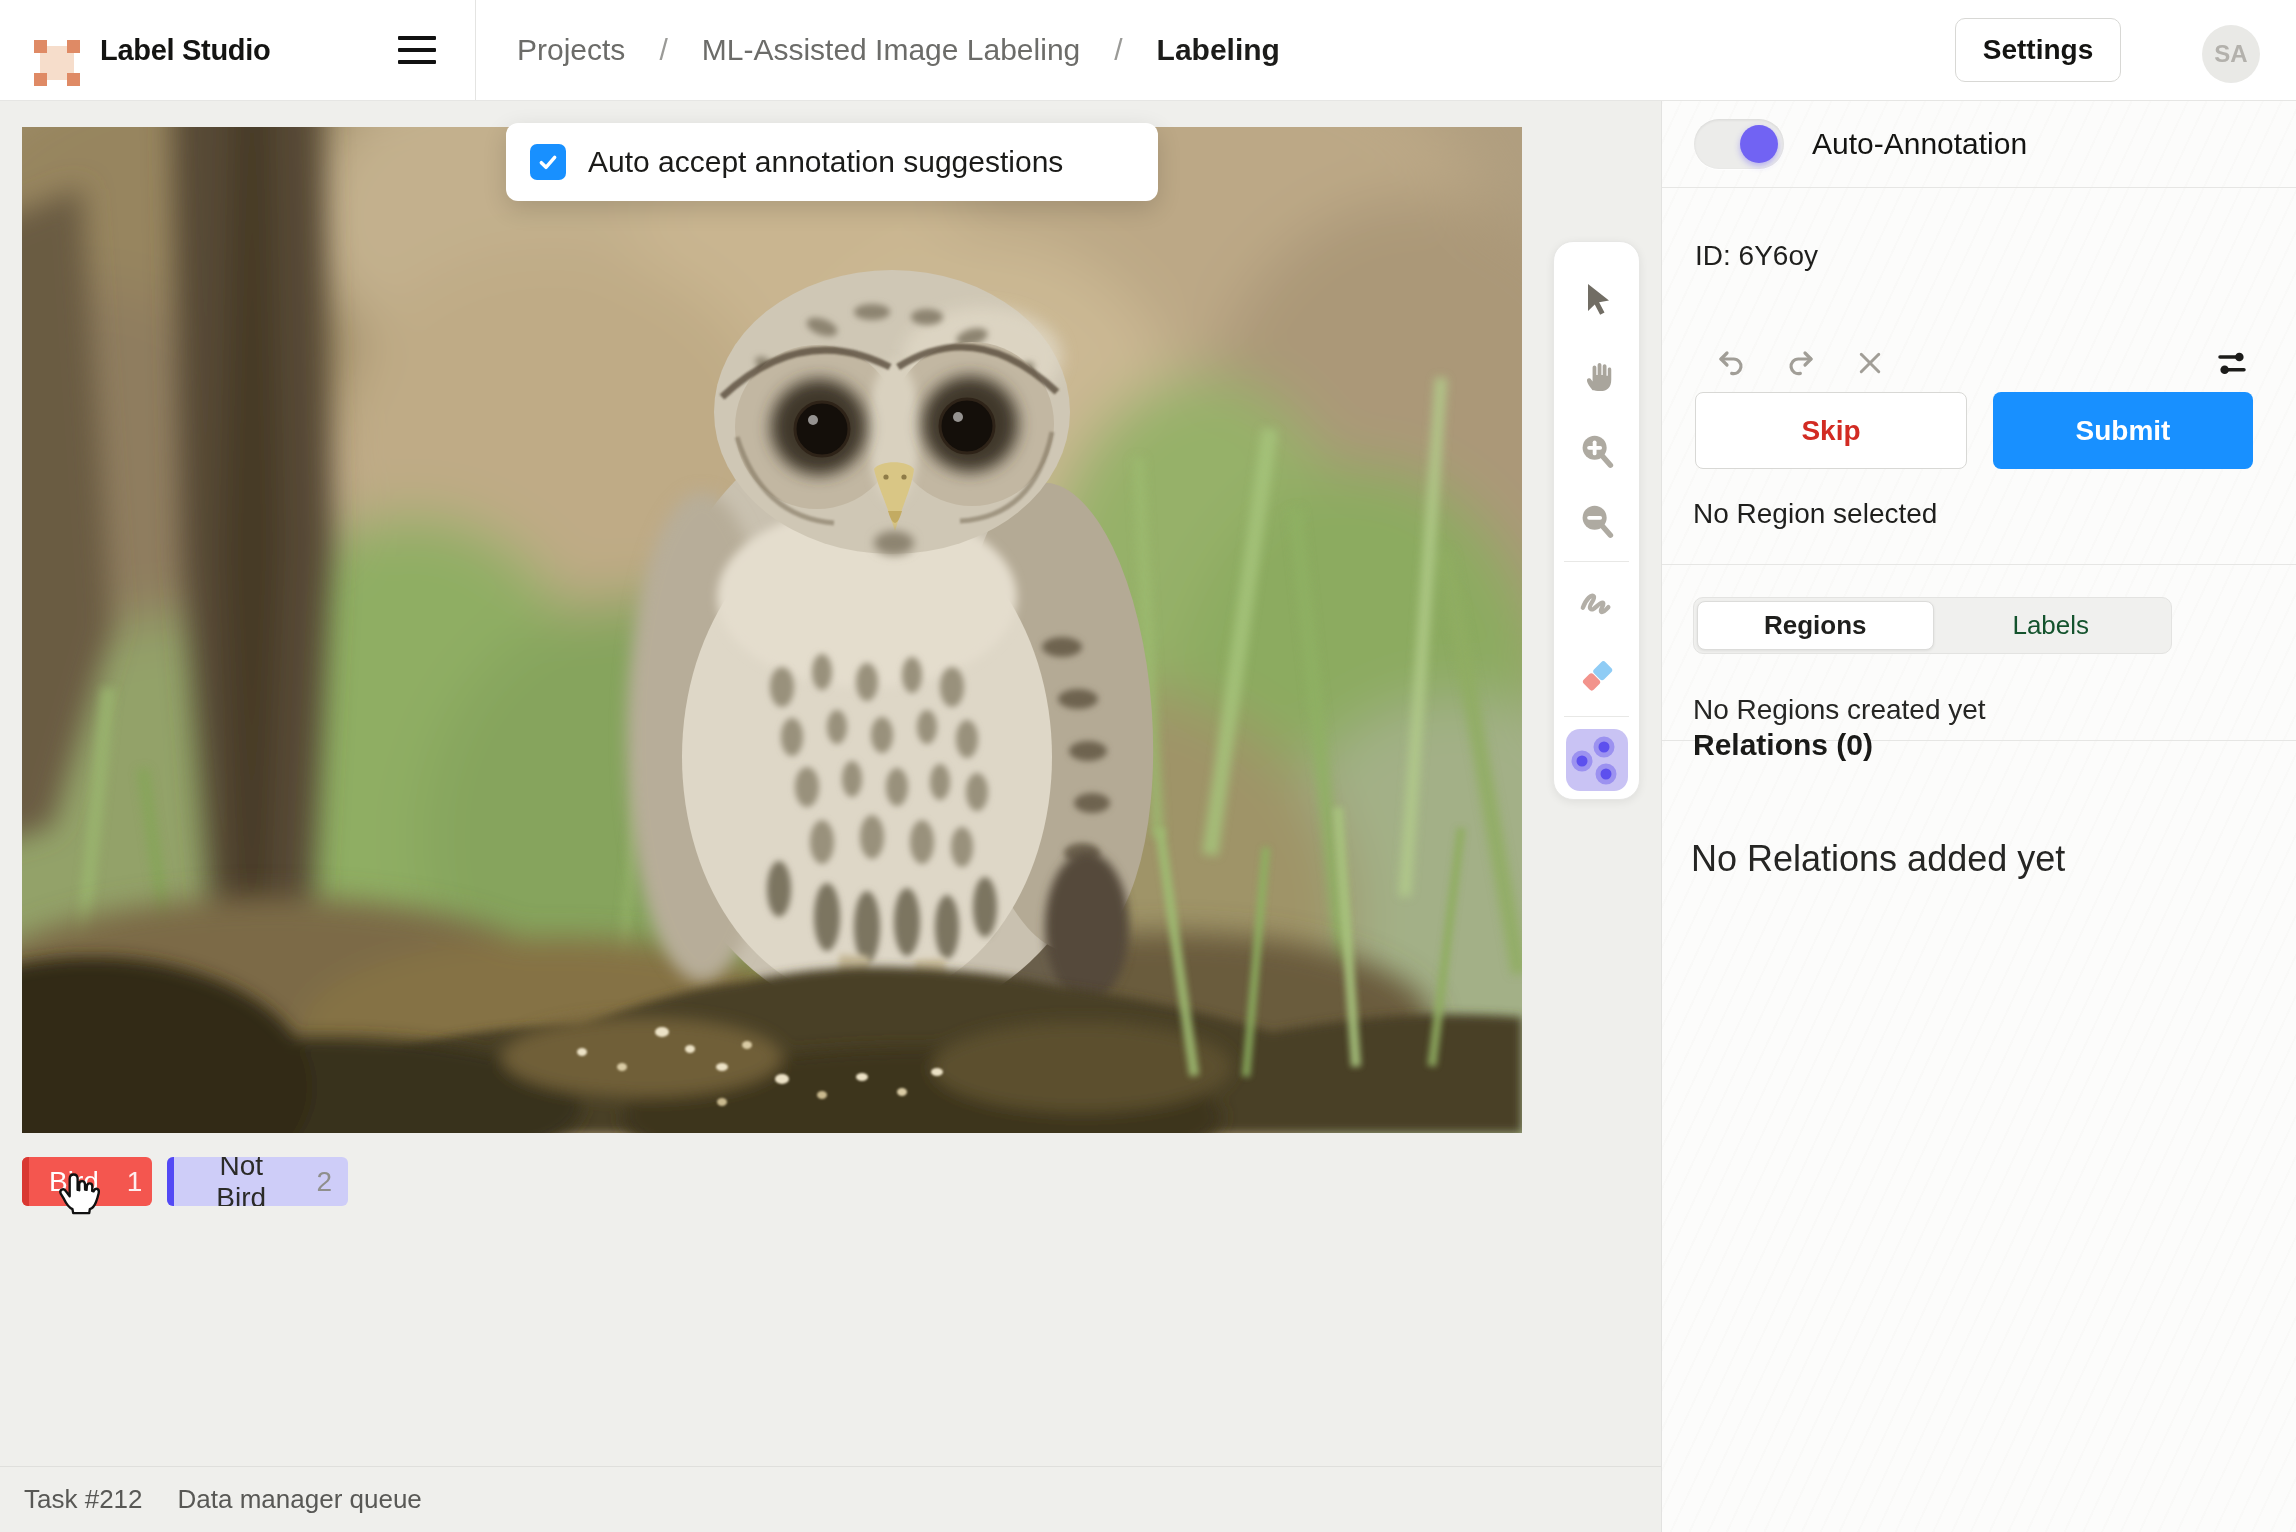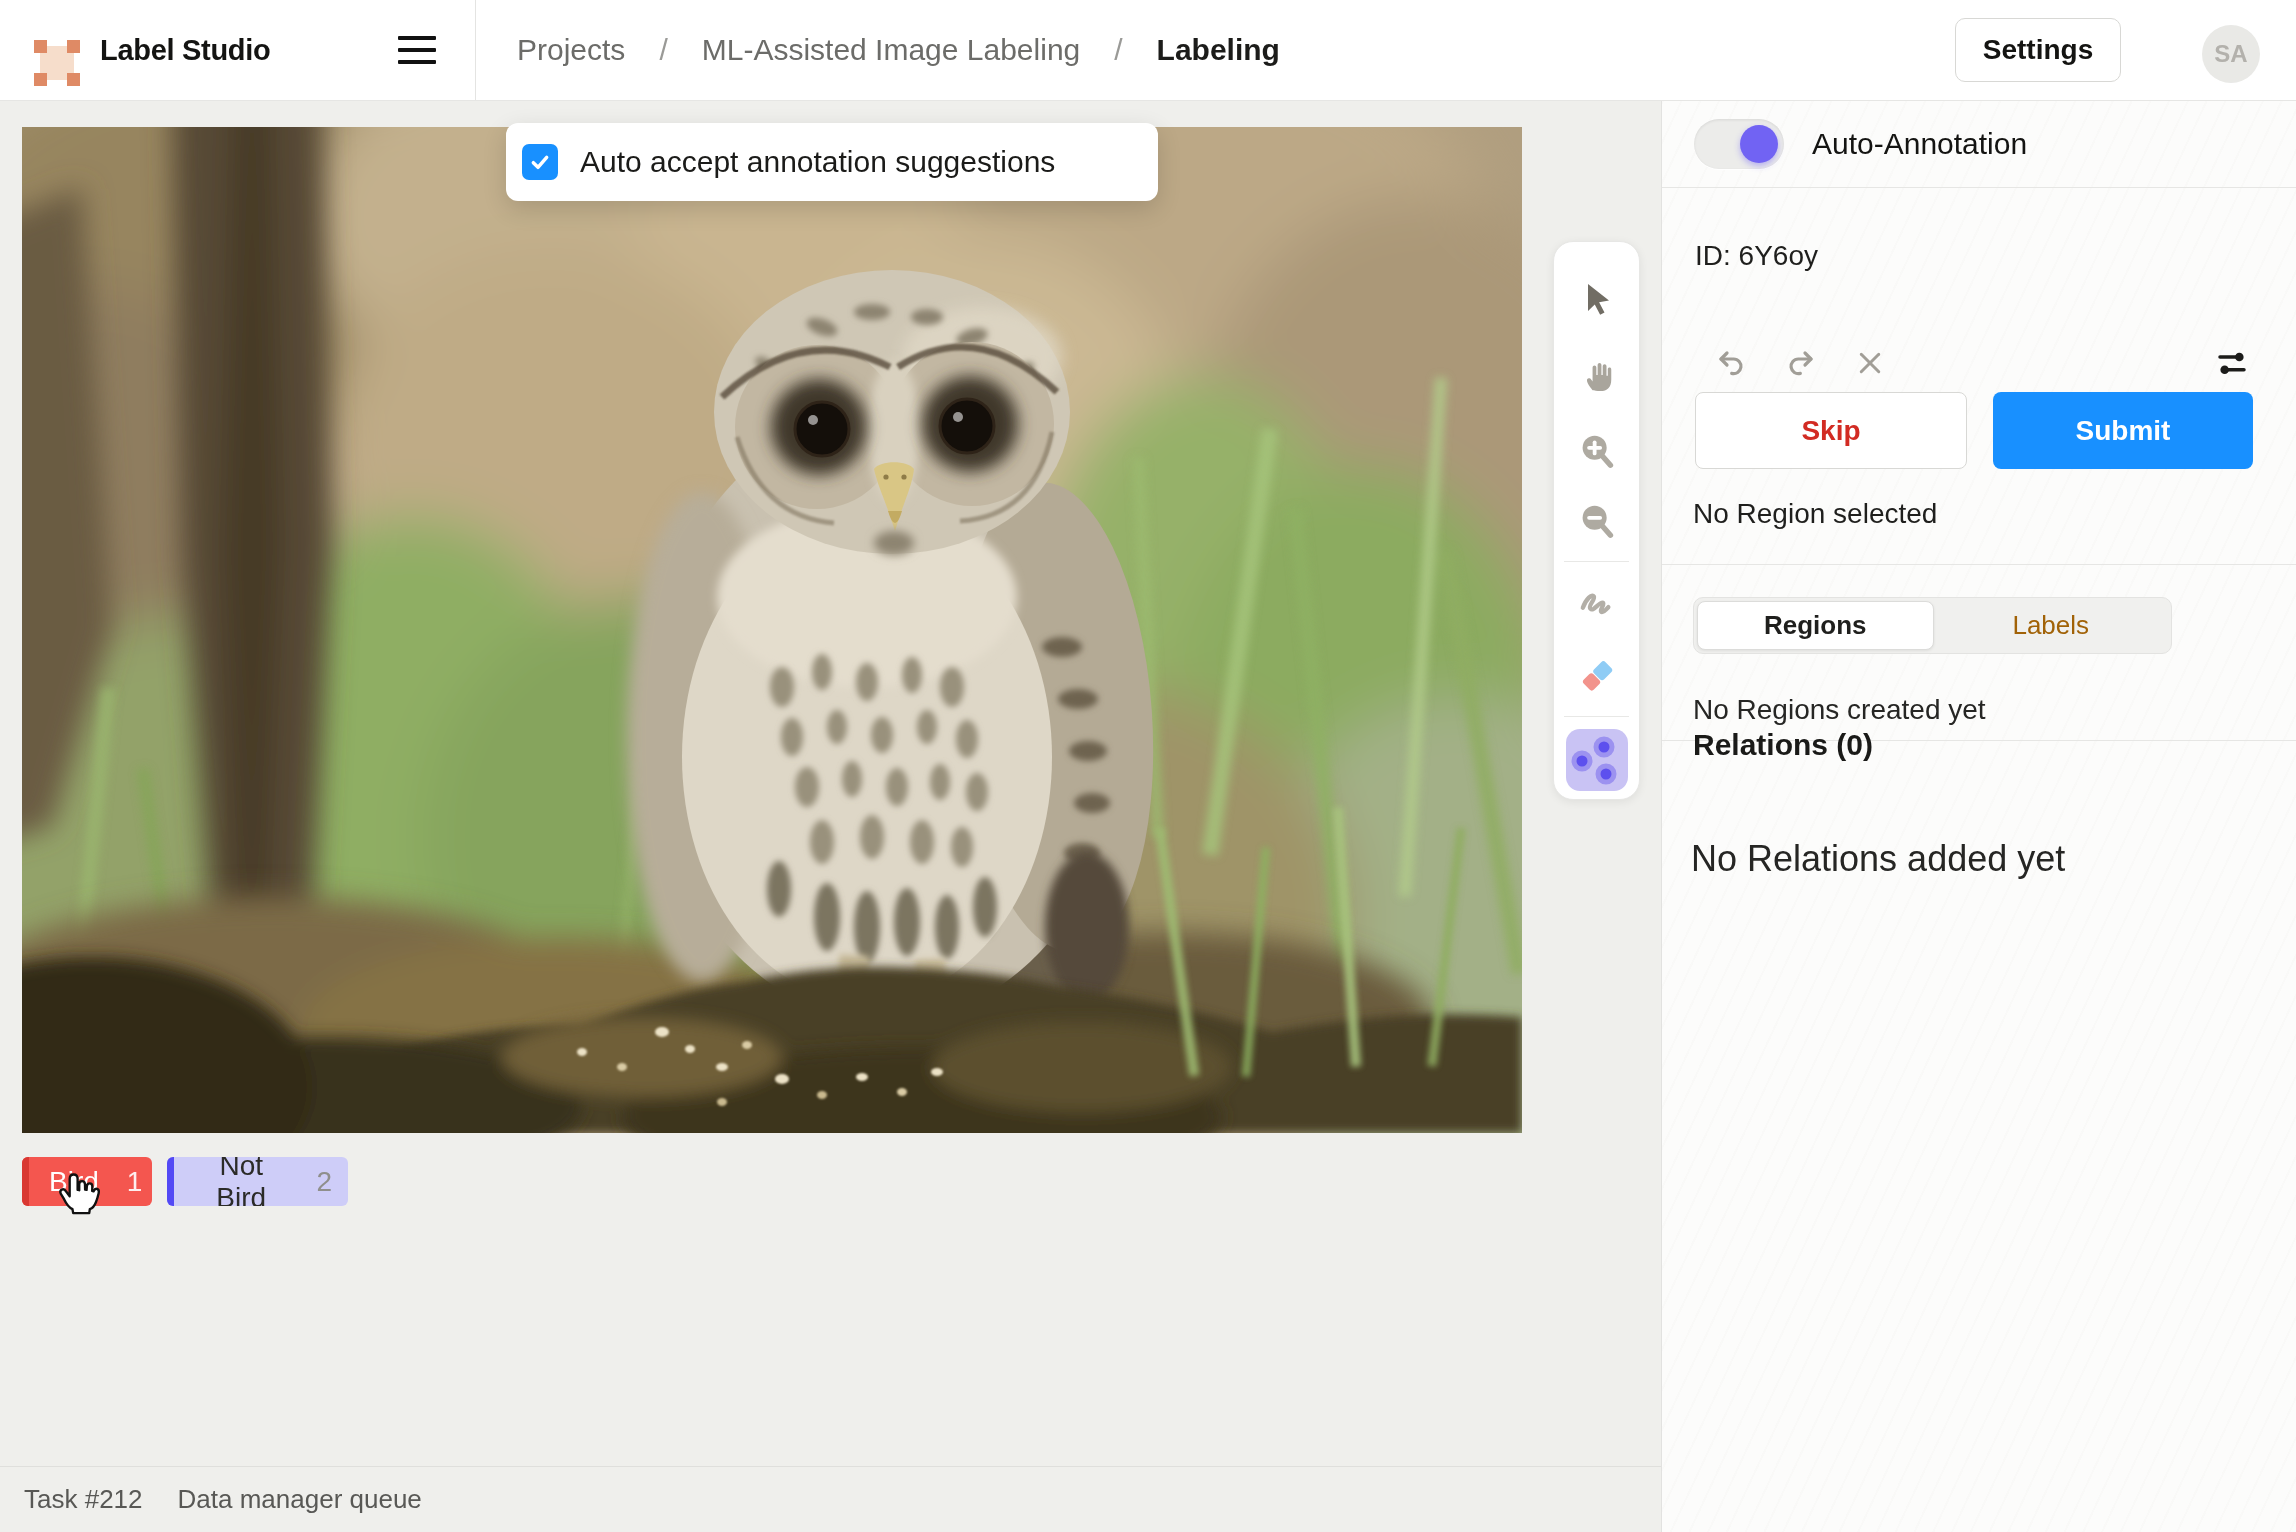--- a/index.html
+++ b/index.html
@@ -21,21 +21,21 @@
   .crumb-current{color:#1c1c1a;font-weight:600;}
   .settings-btn{left:1955px;top:18px;width:166px;height:64px;background:#fff;border:1px solid #d8d8d5;border-radius:10px;
     font-size:28px;font-weight:bold;color:#141412;display:flex;align-items:center;justify-content:center;cursor:pointer;font-family:inherit;}
   .avatar{left:2202px;top:25px;width:58px;height:58px;border-radius:50%;background:#e9e9e6;display:flex;align-items:center;justify-content:center;
     font-size:24px;font-weight:bold;color:#b3b1ac;cursor:pointer;}
   
   .canvas{left:0;top:100px;width:1661px;height:1432px;background:#efefec;}
   .photo{left:22px;top:27px;width:1500px;height:1006px;overflow:hidden;background:#b09e7f;}
   .photo svg{display:block;}
   .suggest-card{left:506px;top:23px;width:652px;height:78px;background:#fff;border-radius:12px;
-    box-shadow:0 8px 24px rgba(0,0,0,.14);display:flex;align-items:center;padding-left:16px;box-sizing:border-box;z-index:12;}
+    box-shadow:0 8px 24px rgba(0,0,0,.14);display:flex;align-items:center;padding-left:24px;box-sizing:border-box;z-index:12;}
   .checkbox{width:36px;height:36px;border-radius:7px;background:var(--accent-blue,#1e8ef2);display:flex;align-items:center;justify-content:center;cursor:pointer;flex:none;}
   .suggest-label{margin-left:22px;font-size:30px;color:#1b1b19;}
   
   .toolbar{left:1553px;top:141px;width:87px;height:559px;background:#fff;border:1px solid #e7e7e5;border-radius:20px;
     box-shadow:0 2px 10px rgba(0,0,0,.07);box-sizing:border-box;z-index:11;}
   .tool-btn{position:absolute;left:15px;width:56px;height:56px;display:flex;align-items:center;justify-content:center;
     background:none;border:none;cursor:pointer;padding:0;}
   .tool-sep{position:absolute;left:10px;width:65px;height:1px;background:#e8e8e6;}
   .magic-btn{position:absolute;left:12px;width:62px;height:62px;border-radius:14px;background:var(--smart-bg,#c9c3f4);
     border:none;cursor:pointer;display:flex;align-items:center;justify-content:center;padding:0;}
@@ -67,21 +67,21 @@
   .sb-id{position:absolute;left:33px;top:140px;font-size:28px;color:#1f1f1d;}
   .icon-btn{position:absolute;width:44px;height:44px;top:241px;background:none;border:none;cursor:pointer;display:flex;align-items:center;justify-content:center;padding:0;}
   .skip-btn{position:absolute;left:33px;top:292px;width:272px;height:77px;background:#fff;border:1px solid #d8d8d5;border-radius:8px;
     font-size:28px;font-weight:bold;color:var(--skip-red,#d22b23);cursor:pointer;font-family:inherit;}
   .submit-btn{position:absolute;left:331px;top:292px;width:260px;height:77px;background:var(--accent-blue,#1890ff);border:none;border-radius:8px;
     font-size:28px;font-weight:bold;color:#fff;cursor:pointer;font-family:inherit;}
   .sb-noregion{position:absolute;left:31px;top:398px;font-size:28px;color:#1f1f1d;}
   .sb-div{position:absolute;left:0;width:100%;height:1px;background:#e6e6e4;}
   .tabs{position:absolute;left:31px;top:497px;width:479px;height:57px;background:#f0f0ee;border:1px solid #e3e3e1;border-radius:10px;
     display:flex;padding:3px;box-sizing:border-box;}
-  .tab{flex:1;border:none;background:transparent;border-radius:8px;font-size:26px;color:#a16207;cursor:pointer;font-family:inherit;}
+  .tab{flex:1;border:none;background:transparent;border-radius:8px;font-size:26px;color:#14532d;cursor:pointer;font-family:inherit;}
   .tab.active{background:#fff;border:1px solid #dcdcda;box-shadow:0 1px 3px rgba(0,0,0,.08);color:#1f1f1d;font-weight:bold;}
   .sb-noregions{position:absolute;left:31px;top:594px;font-size:28px;color:#262624;}
   .sb-relations{position:absolute;left:31px;top:628px;font-size:30px;font-weight:bold;color:#1a1a18;}
   .sb-norelations{position:absolute;left:29px;top:738px;font-size:36px;color:#262624;}
 </style>
 </head>
 <body>
 
 <div class="abs header">
   <svg class="abs" style="left:34px;top:40px" width="46" height="46" viewBox="0 0 46 46">

